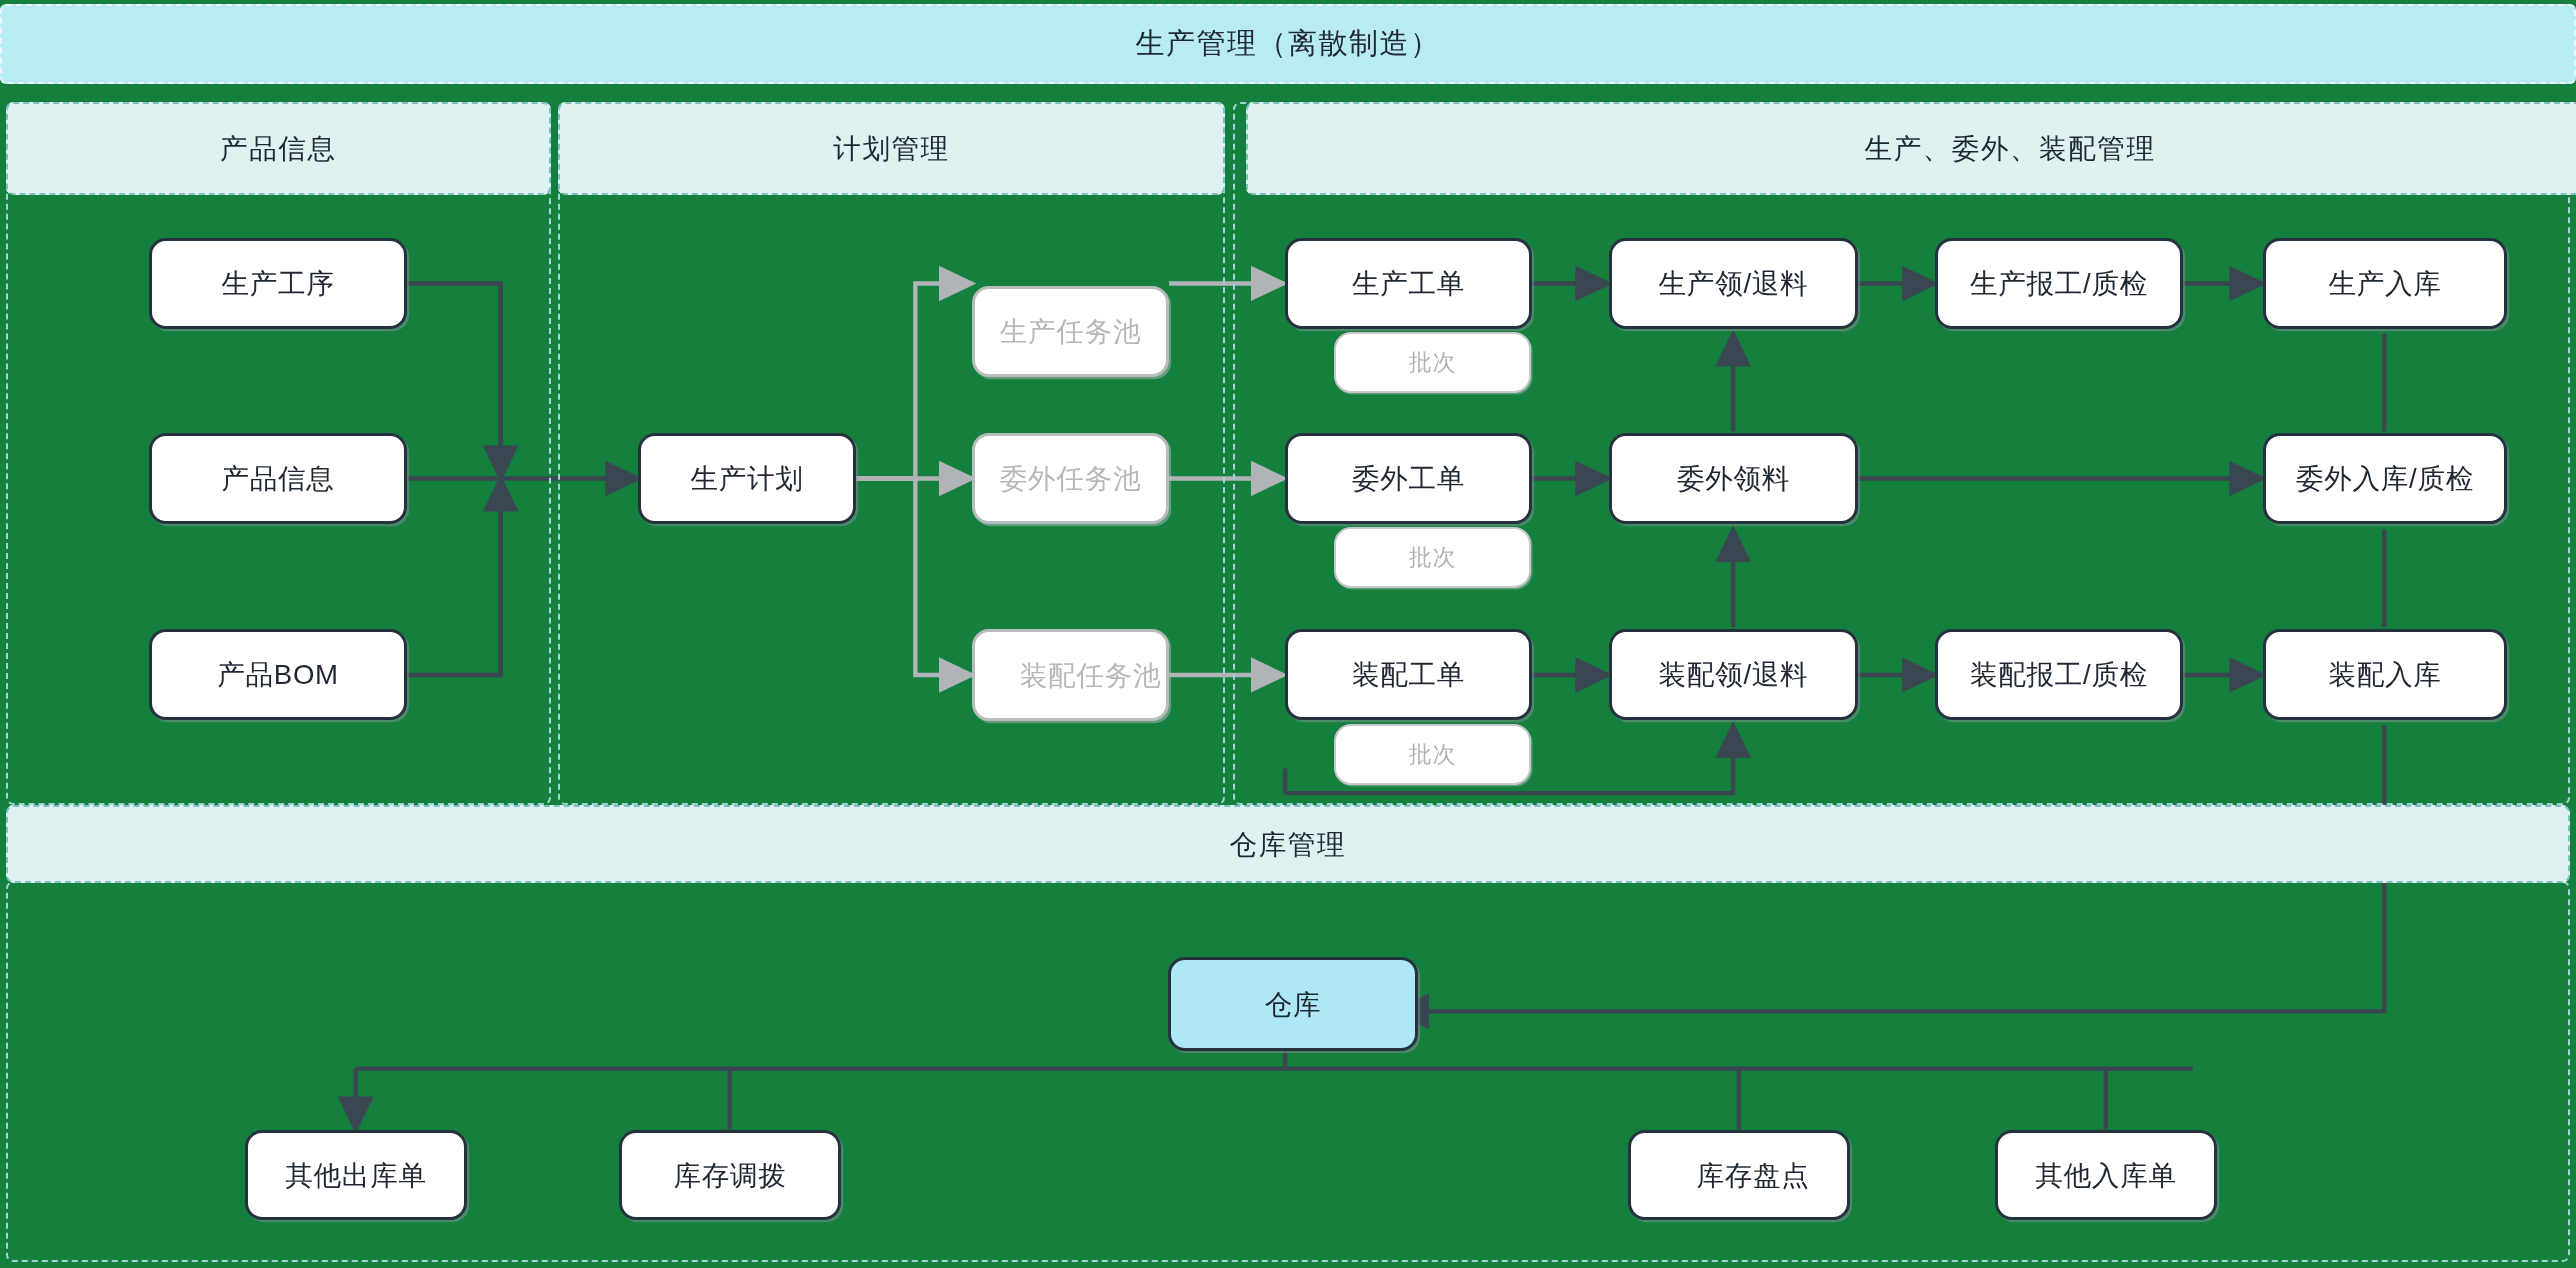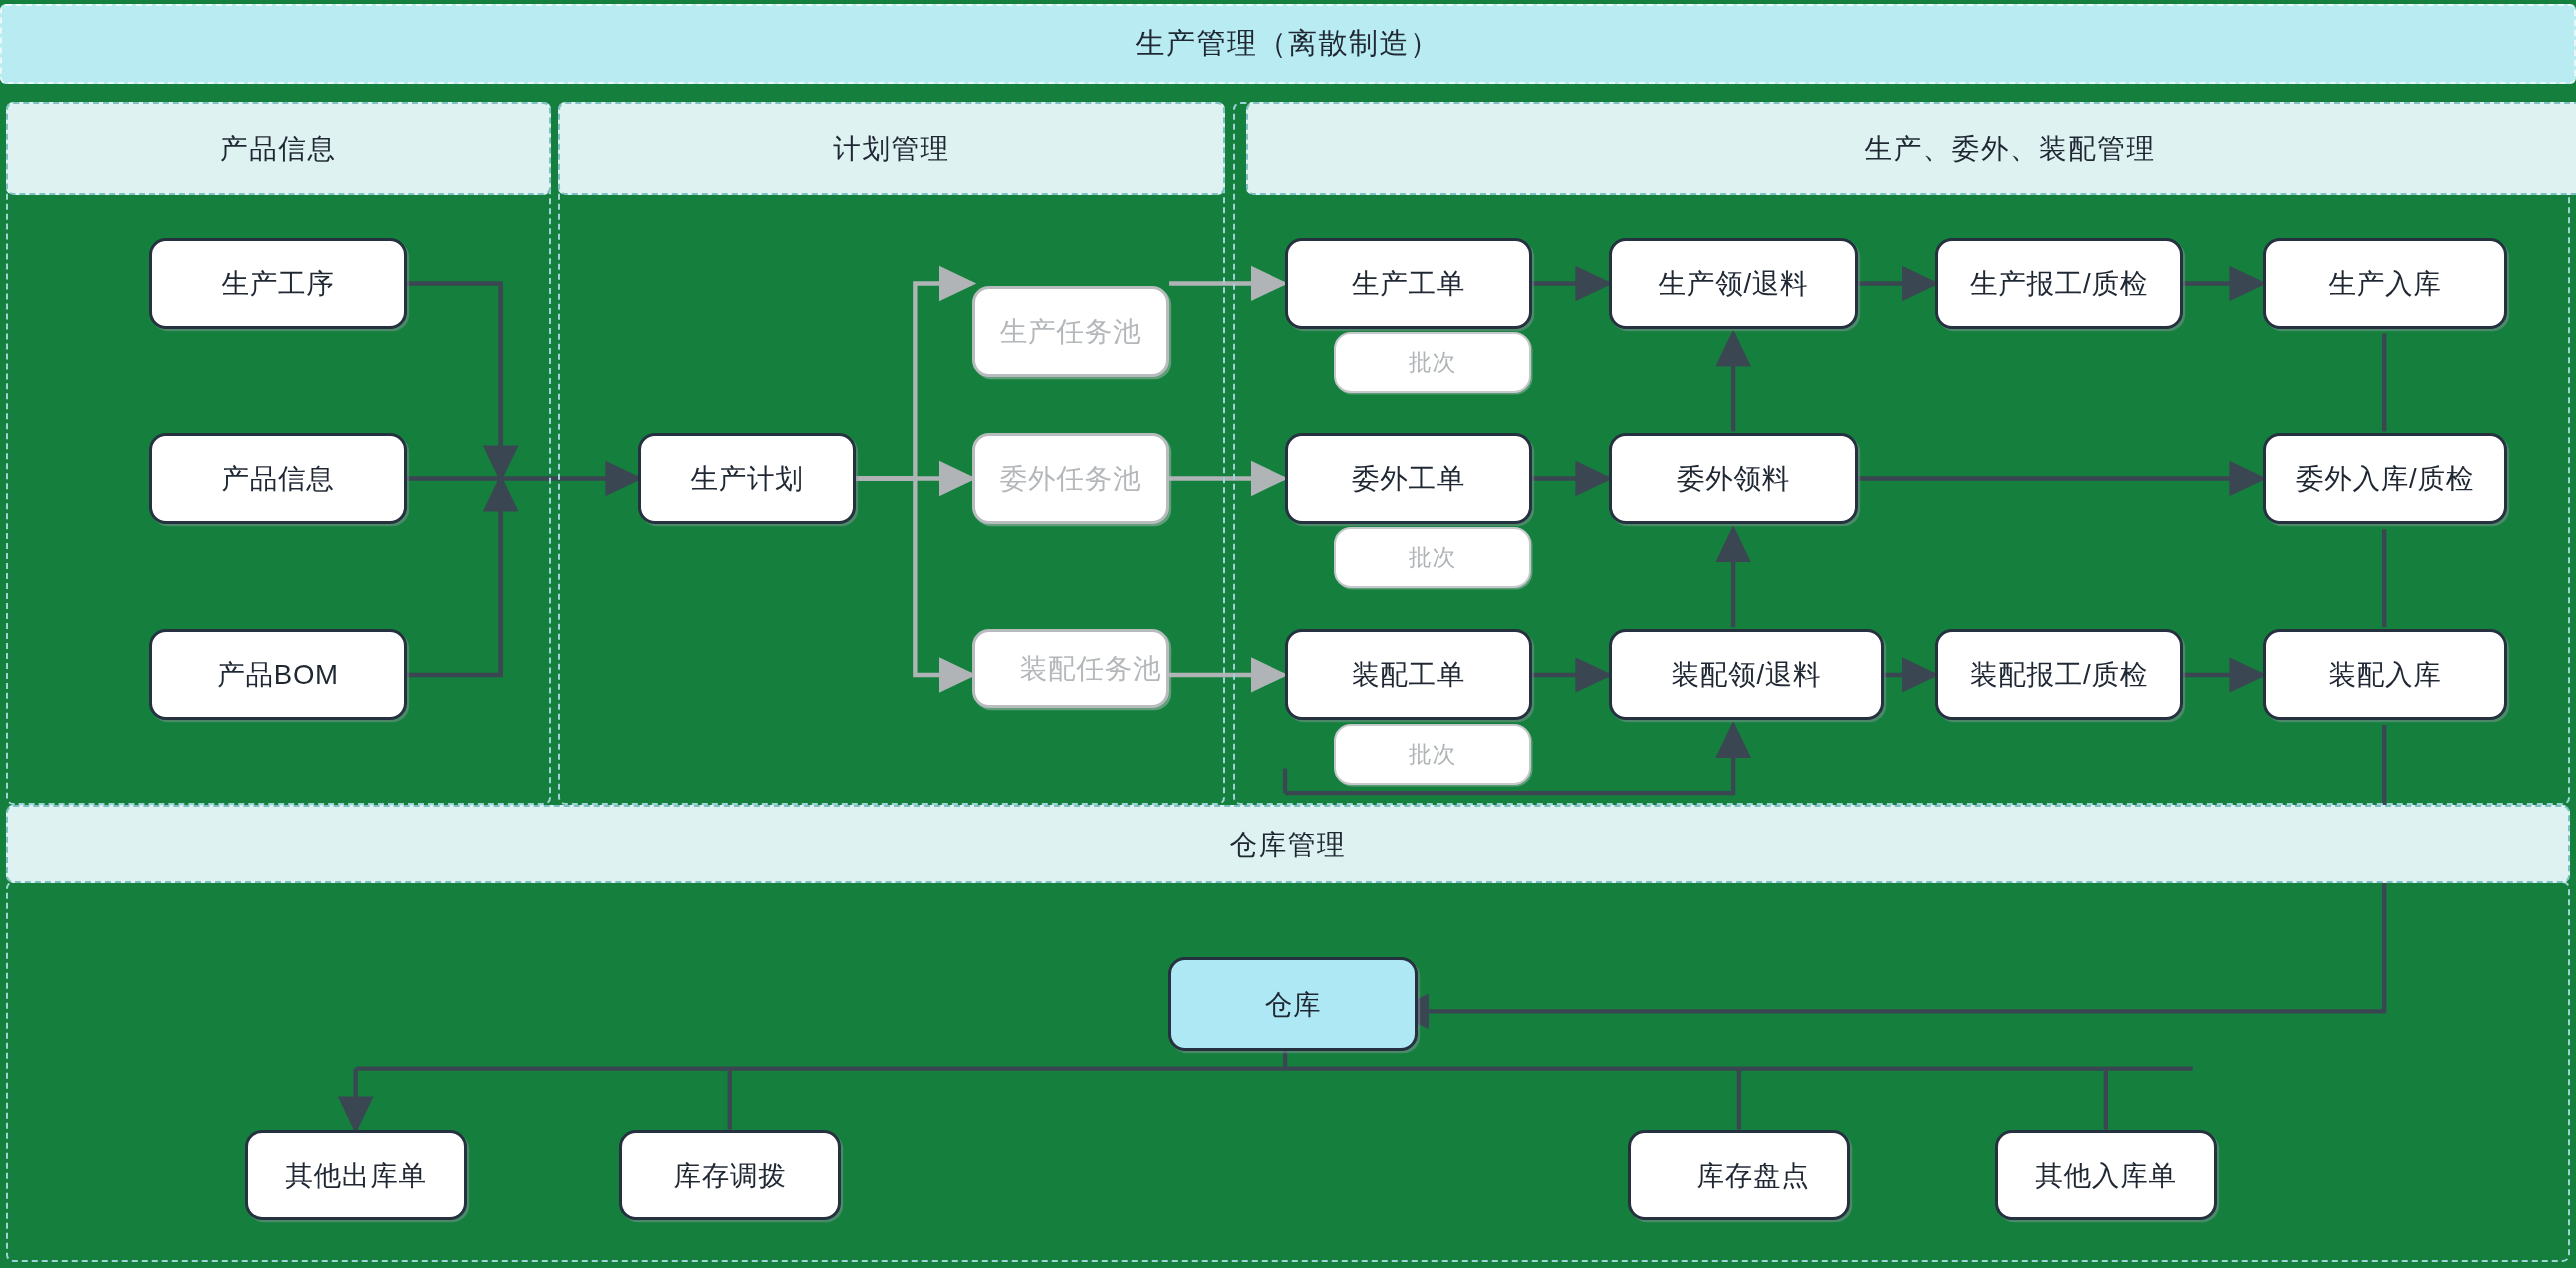--- a/index.html
+++ b/index.html
@@ -134,34 +134,34 @@
   <div class="grp-head" style="left:5.8px;top:805px;width:2564px;height:78px;">仓库管理</div>
 
   <div class="node" style="left:149px;top:238px;width:258px;height:91px;">生产工序</div>
   <div class="node" style="left:149px;top:433px;width:258px;height:91px;">产品信息</div>
   <div class="node" style="left:149px;top:629px;width:258px;height:91px;">产品BOM</div>
 
   <div class="node" style="left:638px;top:433px;width:218px;height:91px;">生产计划</div>
 
   <div class="node muted" style="left:972px;top:238px;width:197px;height:91px;margin-top:48px;">生产任务池</div>
   <div class="node muted" style="left:972px;top:433px;width:197px;height:91px;">委外任务池</div>
-  <div class="node muted" style="left:972px;top:629px;width:197px;height:79px;padding-left:40px;">装配任务池</div>
+  <div class="node muted" style="left:972px;top:629px;width:197px;height:92px;padding-left:40px;">装配任务池</div>
 
   <div class="node" style="left:1285px;top:238px;width:247px;height:91px;">生产工单</div>
   <div class="node batch" style="left:1334px;top:332px;width:197px;height:61px;">批次</div>
 
   <div class="node" style="left:1285px;top:433px;width:247px;height:91px;">委外工单</div>
   <div class="node batch" style="left:1334px;top:527px;width:197px;height:61px;">批次</div>
 
   <div class="node" style="left:1285px;top:629px;width:247px;height:91px;">装配工单</div>
   <div class="node batch" style="left:1334px;top:724px;width:197px;height:61px;">批次</div>
 
   <div class="node" style="left:1609px;top:238px;width:249px;height:91px;">生产领/退料</div>
   <div class="node" style="left:1609px;top:433px;width:249px;height:91px;">委外领料</div>
-  <div class="node" style="left:1609px;top:629px;width:275px;height:91px;">装配领/退料</div>
+  <div class="node" style="left:1609px;top:629px;width:249px;height:91px;">装配领/退料</div>
 
   <div class="node" style="left:1935px;top:238px;width:248px;height:91px;">生产报工/质检</div>
   <div class="node" style="left:1935px;top:629px;width:248px;height:91px;">装配报工/质检</div>
 
   <div class="node" style="left:2263px;top:238px;width:244px;height:91px;">生产入库</div>
   <div class="node" style="left:2263px;top:433px;width:244px;height:91px;">委外入库/质检</div>
   <div class="node" style="left:2263px;top:629px;width:244px;height:91px;">装配入库</div>
 
   <div class="node warehouse" style="left:1168px;top:957px;width:250px;height:94px;">仓库</div>
 

